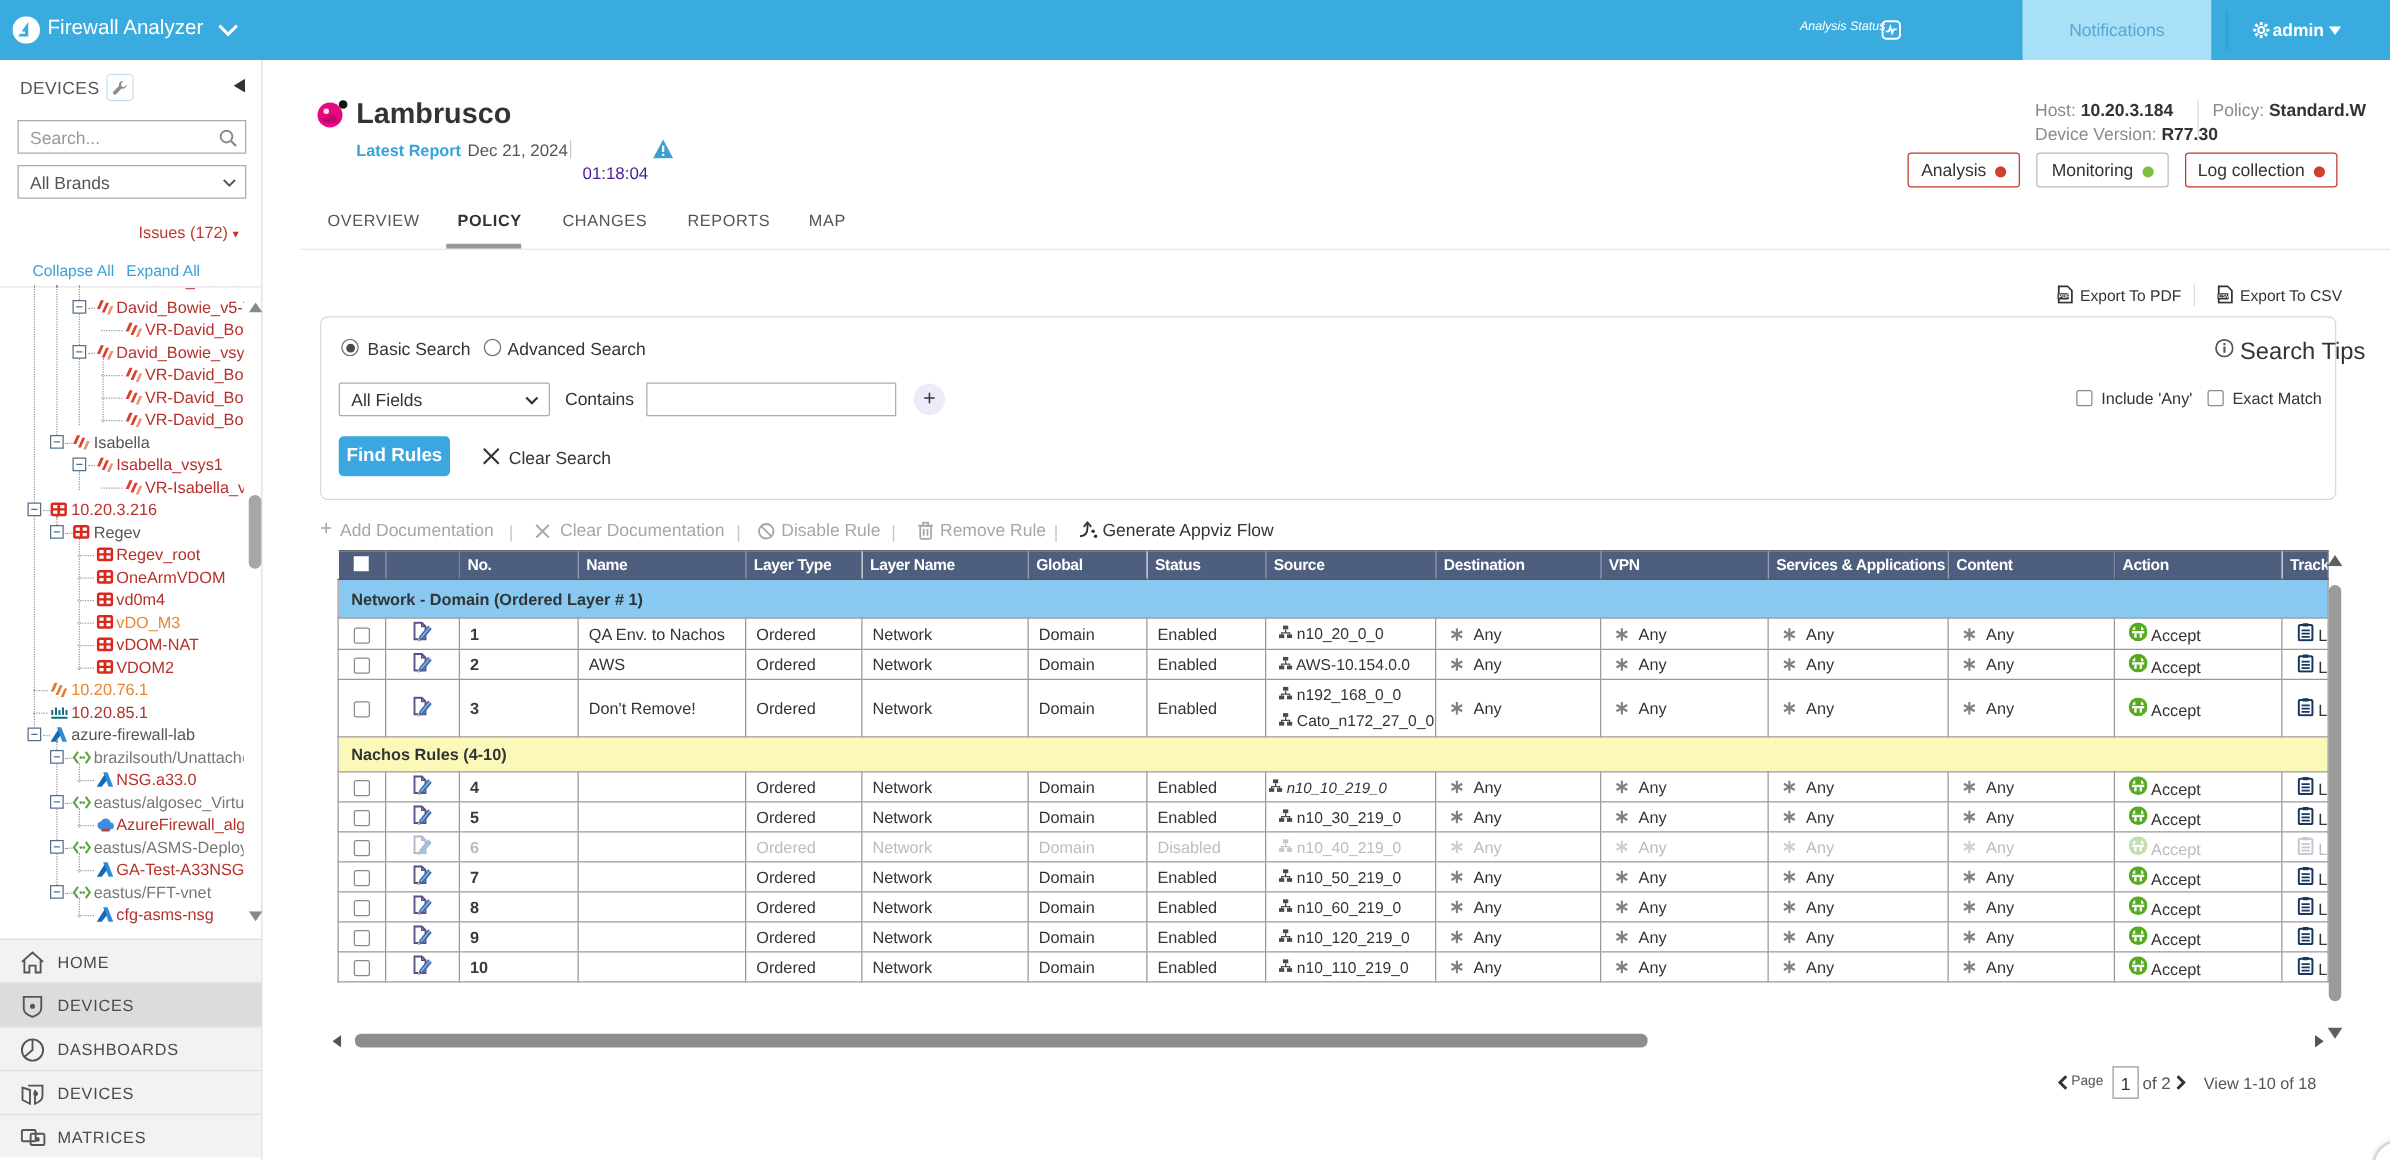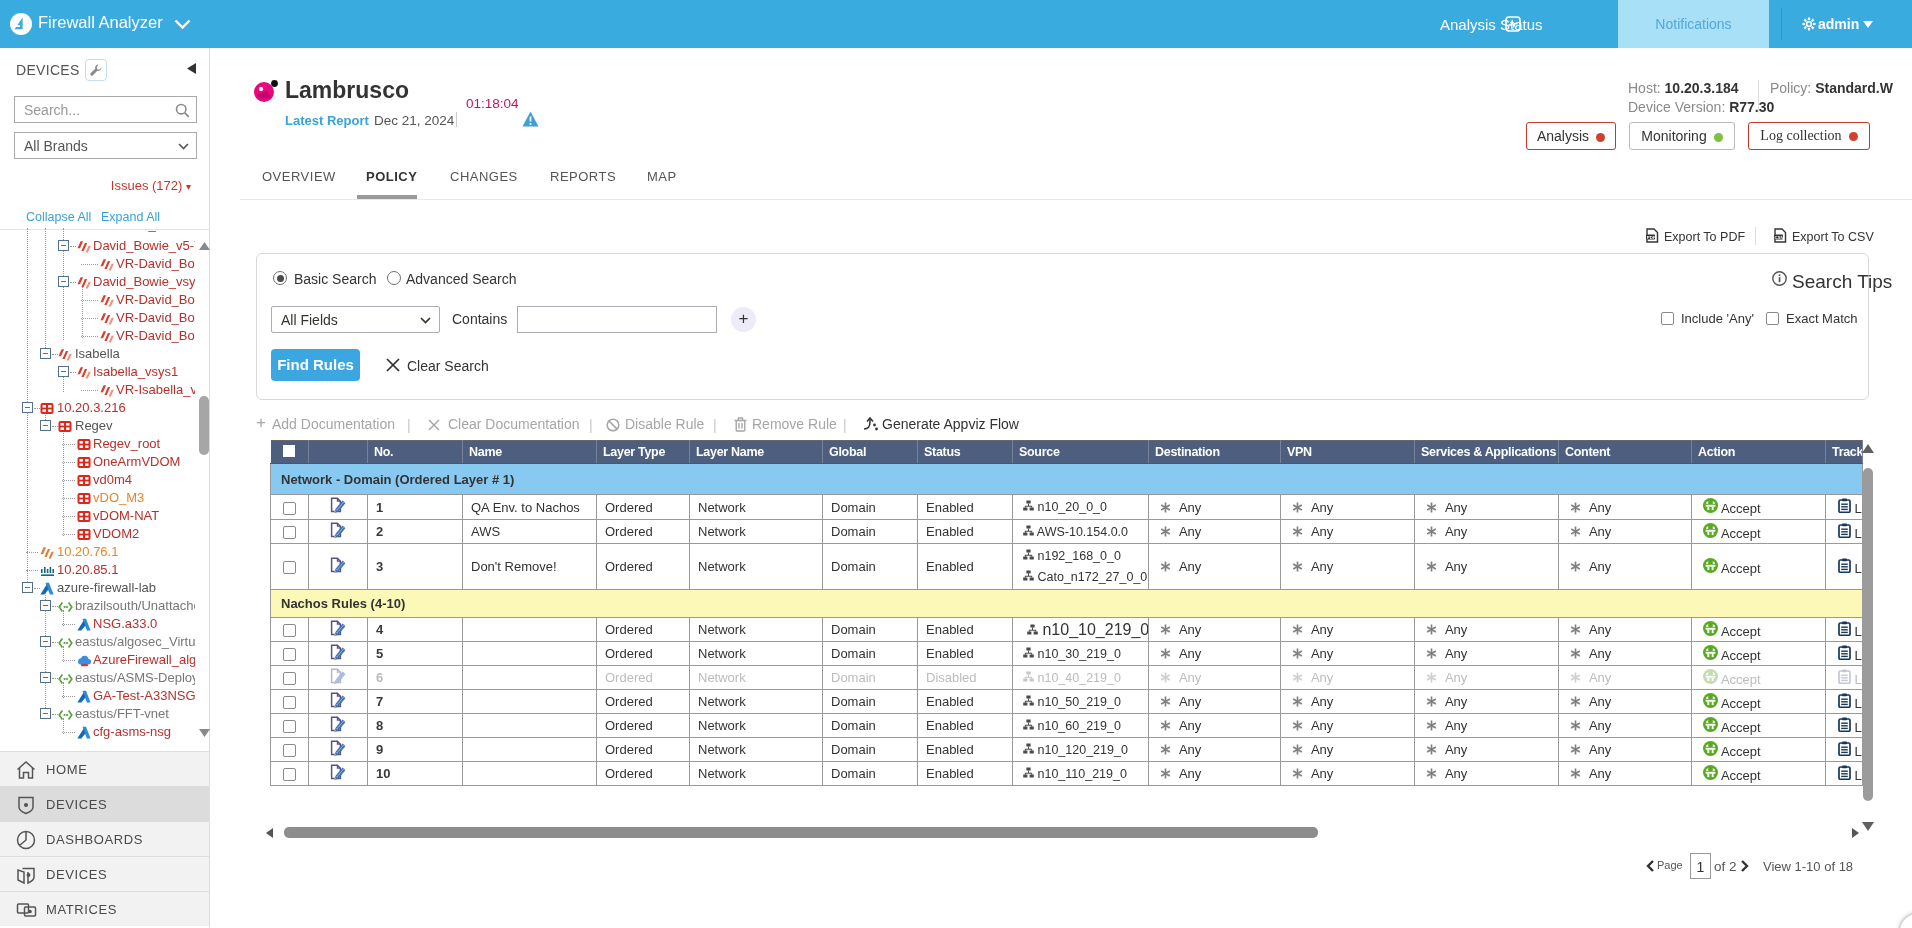--- a/index.html
+++ b/index.html
@@ -41,21 +41,21 @@
  </svg>
  <div class="abs" style="left:38px;top:13px;font-size:16.5px;color:#fff;">Firewall Analyzer</div>
  <svg class="abs" style="left:174px;top:19px" width="17" height="11" viewBox="0 0 17 11">
       <path d="M1.5 1.5 L8.5 8.5 L15.5 1.5" fill="none" stroke="#fff" stroke-width="2.4"></path>
     </svg>
 
  <svg class="abs" style="left:1505px;top:16px" width="16" height="16" viewBox="0 0 16 16">
       <rect x="1" y="1" width="14" height="14" rx="3" fill="none" stroke="#fff" stroke-width="1.6"></rect>
       <path d="M3.5 9 L6 9 L7.3 5.5 L8.8 10.5 L10 7.5 L12.5 7.5" fill="none" stroke="#fff" stroke-width="1.4"></path>
     </svg>
- <div class="abs" style="left:1440px;top:16px;font-size:15px;color:#fff;">Analysis Status</div>
+ <div class="abs" style="left:1440px;top:16px;font-size:10px;color:#fff;font-style:italic;">Analysis Status</div>
  <div class="abs" style="left:1618px;top:0;width:151px;height:48px;background:#a8e0f8;"></div>
  <div class="abs" style="left:1618px;top:16px;width:151px;text-align:center;font-size:14px;color:#55a8d6;">Notifications</div>
  <div class="abs" style="left:1781px;top:8px;width:1px;height:32px;background:#2e96c8;"></div>
  <svg class="abs" style="left:1802px;top:17px" width="14" height="14" viewBox="0 0 14 14">
       <g fill="#fff">
         <circle cx="7" cy="7" r="3.2"></circle>
         <g stroke="#fff" stroke-width="2.2">
           <line x1="7" y1="0.5" x2="7" y2="3"></line>
           <line x1="7" y1="11" x2="7" y2="13.5"></line>
           <line x1="0.5" y1="7" x2="3" y2="7"></line>
@@ -424,34 +424,34 @@
       <circle cx="8" cy="10" r="2.2" fill="#fff" opacity="0.9"></circle>
       <circle cx="14" cy="15" r="1.6" fill="#fff" opacity="0.8"></circle>
       <path d="M4 16 a10 10 0 0 0 14 1.5 L14 12 Z" fill="#c2066b"></path>
       <circle cx="21.5" cy="4.5" r="3.4" fill="#111"></circle>
     </svg>
 </div>
 <div class="abs" style="left:285px;top:77px;font-size:23px;font-weight:bold;color:#333;">Lambrusco</div>
 <div class="abs" style="left:285px;top:113px;font-size:13px;font-weight:bold;color:#36a3da;">Latest Report</div>
 <div class="abs" style="left:374px;top:113px;font-size:13.5px;color:#555;">Dec 21, 2024</div>
 <div class="abs" style="left:456px;top:112px;width:1px;height:15px;background:#ccc;"></div>
-<div class="abs" style="left:466px;top:96px;font-size:13.5px;color:#be185d;text-align:center;">01:18:04</div>
+<div class="abs" style="left:466px;top:131px;font-size:13.5px;color:#4c1d95;text-align:center;">01:18:04</div>
 <svg class="abs" style="left:522px;top:111px" width="17" height="16" viewBox="0 0 17 16">
     <path d="M8.5 0.5 L16.5 15.5 L0.5 15.5 Z" fill="#3e9fd4"></path>
     <rect x="7.6" y="5.5" width="1.8" height="5" fill="#fff"></rect>
     <rect x="7.6" y="12" width="1.8" height="1.8" fill="#fff"></rect>
   </svg>
 
 <div class="abs" style="left:1628px;top:80px;font-size:14px;color:#8a8a8a;">Host: <span style="color:#333;font-weight:bold;">10.20.3.184</span></div>
 <div class="abs" style="left:1628px;top:99px;font-size:14px;color:#8a8a8a;">Device Version: <span style="color:#333;font-weight:bold;">R77.30</span></div>
 <div class="abs" style="left:1758px;top:80px;width:1px;height:33px;background:#ddd;"></div>
 <div class="abs" style="left:1770px;top:80px;font-size:14px;color:#8a8a8a;">Policy: <span style="color:#333;font-weight:bold;">Standard.W</span></div>
 <div class="hbtn" style="left:1526px;width:90px;border:1px solid #c0392b;">Analysis<span class="dot" style="background:#d0402f;"></span></div>
 <div class="hbtn" style="left:1629px;width:106px;border:1px solid #bbb;">Monitoring<span class="dot" style="background:#7cc142;"></span></div>
-<div class="hbtn" style="left:1748px;width:122px;border:1px solid #c0392b;font-family:Liberation Serif, serif;">Log collection<span class="dot" style="background:#d0402f;"></span></div>
+<div class="hbtn" style="left:1748px;width:122px;border:1px solid #c0392b;">Log collection<span class="dot" style="background:#d0402f;"></span></div>
 
 <div class="tab" style="left:262px;">OVERVIEW</div>
 <div class="tab" style="left:366px;font-weight:bold;color:#333;">POLICY</div>
 <div class="tab" style="left:450px;">CHANGES</div>
 <div class="tab" style="left:550px;">REPORTS</div>
 <div class="tab" style="left:647px;">MAP</div>
 <div class="abs" style="left:357px;top:195px;width:60px;height:4px;background:#999;"></div>
 <div class="abs" style="left:240px;top:199px;width:1672px;height:1px;background:#e8e8e8;"></div>
 
 <svg class="abs" style="left:1645px;top:228px" width="14" height="15" viewBox="0 0 14 15">
@@ -809,21 +809,21 @@
             <polygon points="6.6,11.8 9.4,14.6 5.2,16.2" fill="#3e6fb3"></polygon>
             <polygon points="5.9,13.1 6.9,14.9 5.2,16.2" fill="#f0c5a0"></polygon>
             <line x1="14.9" y1="4.7" x2="7.9" y2="13.1" stroke="#9fc0e2" stroke-width="0.9"></line>
           </svg></td>
         <td style="font-weight:bold;color:#3a3a3a;">4</td>
         <td></td>
         <td>Ordered</td>
         <td>Network</td>
         <td>Domain</td>
         <td>Enabled</td>
-        <td style="padding-left:14px;font-size:16px;"><svg width="11" height="11" viewBox="0 0 11 11">
+        <td style="padding-left:2px;font-size:12px;font-style:italic;"><svg width="11" height="11" viewBox="0 0 11 11">
             <g fill="#4a4a4a">
               <rect x="3.4" y="0.5" width="4.2" height="3"></rect>
               <rect x="0.2" y="7.5" width="4.2" height="3"></rect>
               <rect x="6.6" y="7.5" width="4.2" height="3"></rect>
               <path d="M5 3.5 H6 V5.7 H9.2 V7.5 H8.2 V6.7 H2.8 V7.5 H1.8 V5.7 H5 Z"></path>
             </g>
           </svg> n10_10_219_0</td>
         <td class="anyc" style="padding-left:11px;"><svg width="11" height="11" viewBox="0 0 11 11">
             <g stroke="#808080" stroke-width="1.7">
               <line x1="5.5" y1="0.5" x2="5.5" y2="10.5"></line>

